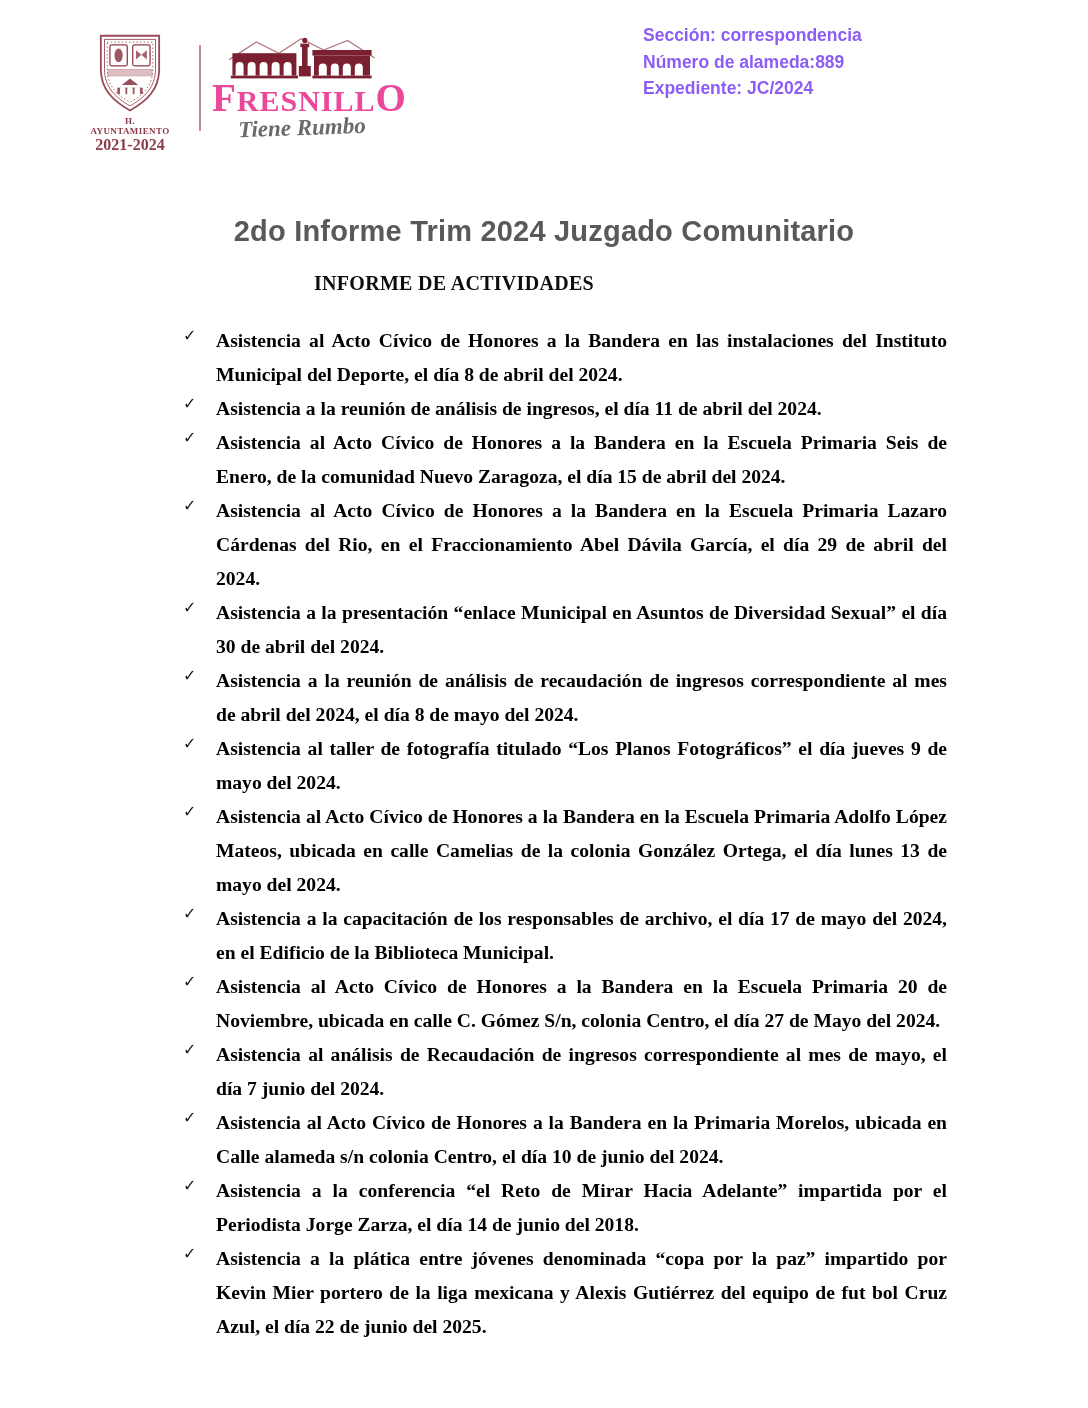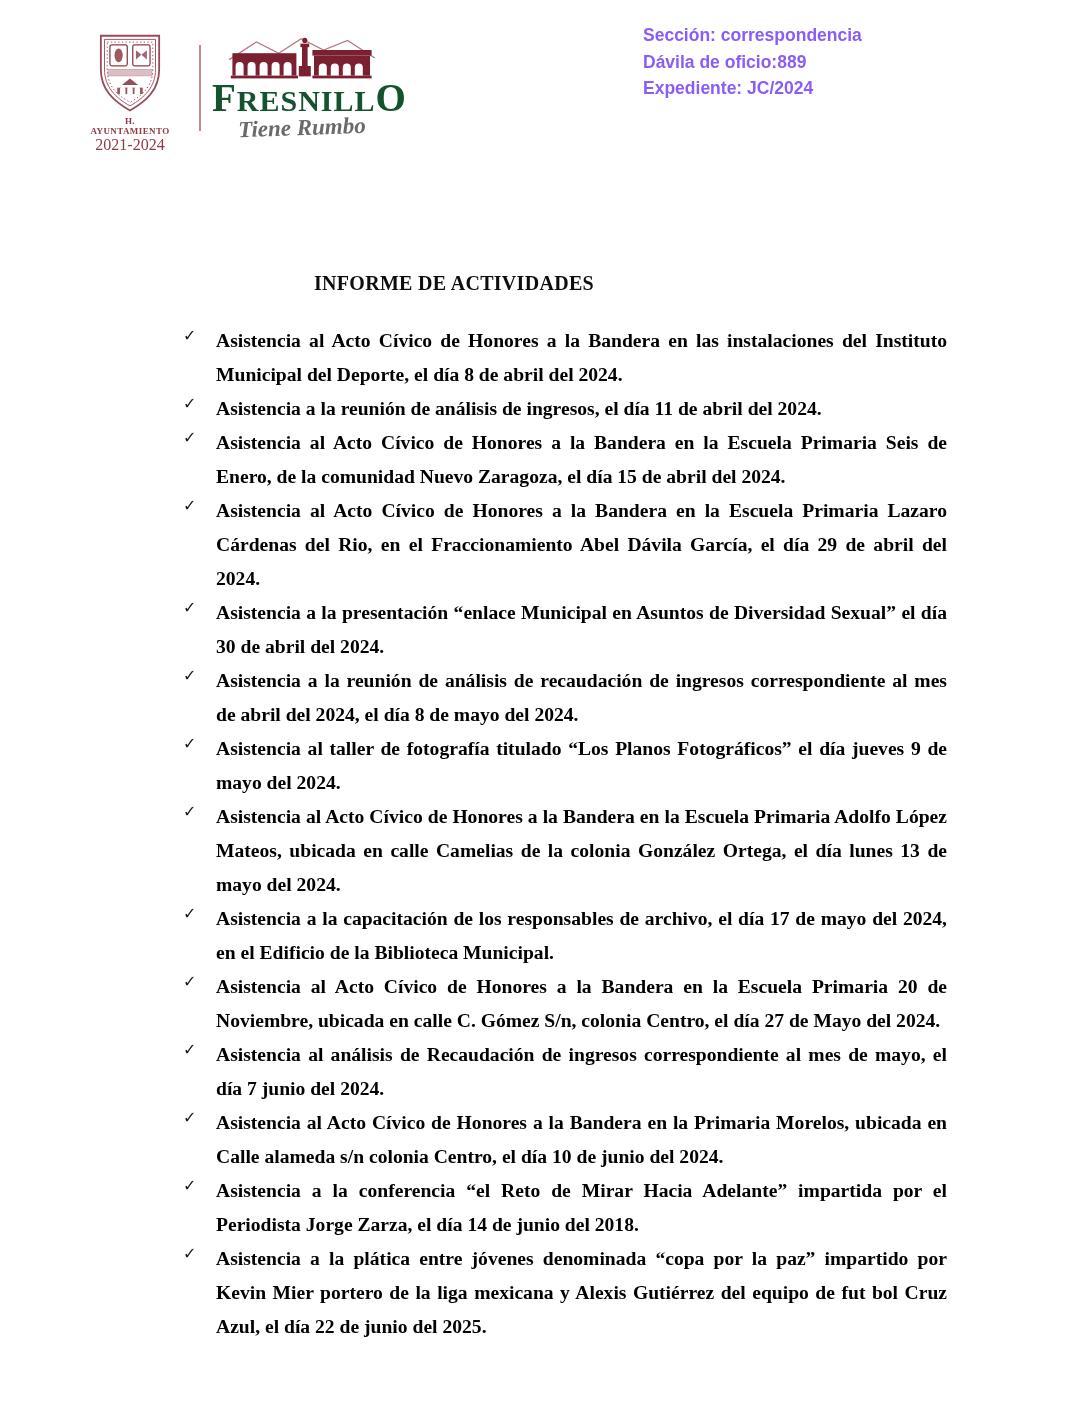--- a/index.html
+++ b/index.html
@@ -11,32 +11,32 @@
   .page{position:absolute;inset:0;background:#ffffff;}
 
   
   .seal-block{position:absolute;left:86px;top:33px;width:88px;text-align:center;}
   .seal-block svg{display:block;margin:0 auto;}
   .seal-inst{
     font-family:"Liberation Serif", serif;font-weight:bold;
     font-size:9px;letter-spacing:.4px;color:#8d3b47;line-height:10px;margin-top:1px;
   }
   .seal-term{
-    font-family:"Liberation Serif", serif;font-weight:normal;
+    font-family:"Liberation Serif", serif;font-weight:bold;
     font-size:16px;color:#8d3b47;line-height:17px;
   }
 
   .logo-divider{position:absolute;left:199px;top:45px;width:2px;height:86px;background:#c08a93;}
 
   
   .brand-block{position:absolute;left:212px;top:34px;width:180px;text-align:center;}
   .brand-block svg{display:block;margin:0 auto;}
   .brand-name{
     font-family:"Liberation Serif", serif;font-weight:bold;
-    font-size:30px;line-height:30px;letter-spacing:1px;color:#14532d;margin-top:1px;
+    font-size:30px;line-height:30px;letter-spacing:1px;color:#ec4899;margin-top:1px;
   }
   .brand-name .cap{font-size:39px;}
   .brand-tagline{
     font-family:"Liberation Serif", serif;font-style:italic;font-weight:bold;
     font-size:23px;line-height:24px;color:#6a6a6a;transform:rotate(-2deg);
   }
 
   
   .corr-block{position:absolute;left:643px;top:22px;
     font-family:"Liberation Sans", sans-serif;font-weight:bold;
@@ -135,24 +135,25 @@
           <path d="M161,52 v-10 a5,5 0 0,1 10,0 v10 Z"></path>
         </g>
       </svg>
     </span>
     <div class="brand-name"><span class="cap">F</span><span>RESNILL</span><span class="cap">O</span></div>
     <div class="brand-tagline">Tiene Rumbo</div>
   </div>
 
   <div class="corr-block">
     <div>Sección: correspondencia</div>
-    <div>Dávila de oficio:889</div>
+    <div>Número de alameda:889</div>
     <div>Expediente: JC/2024</div>
   </div>
 
+  <div class="doc-title">2do Informe Trim 2024 Juzgado Comunitario</div>
   <div class="doc-subtitle">INFORME DE ACTIVIDADES</div>
 
   <ul class="activities">
 
       <li>
         <span class="check">✓</span>
         <p class="act-text">Asistencia al Acto Cívico de Honores a la Bandera en las instalaciones del Instituto Municipal del Deporte, el día 8 de abril del 2024.</p>
       </li>
 
       <li>

